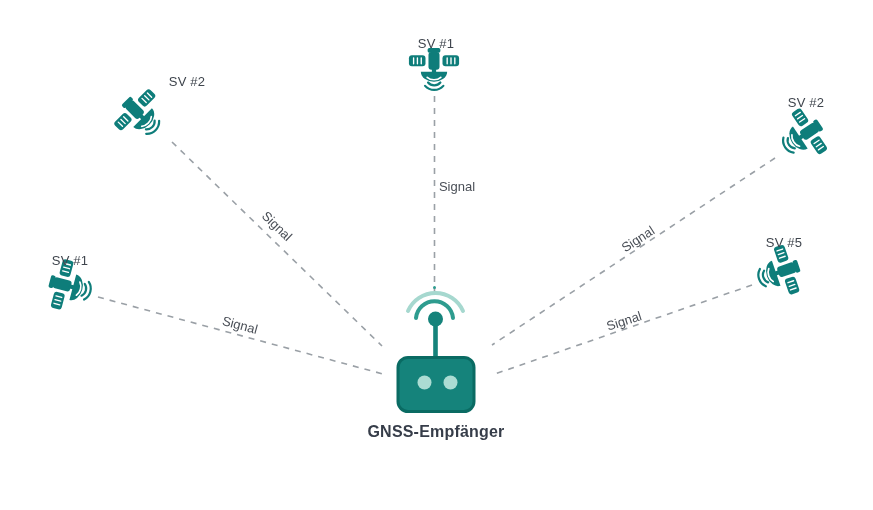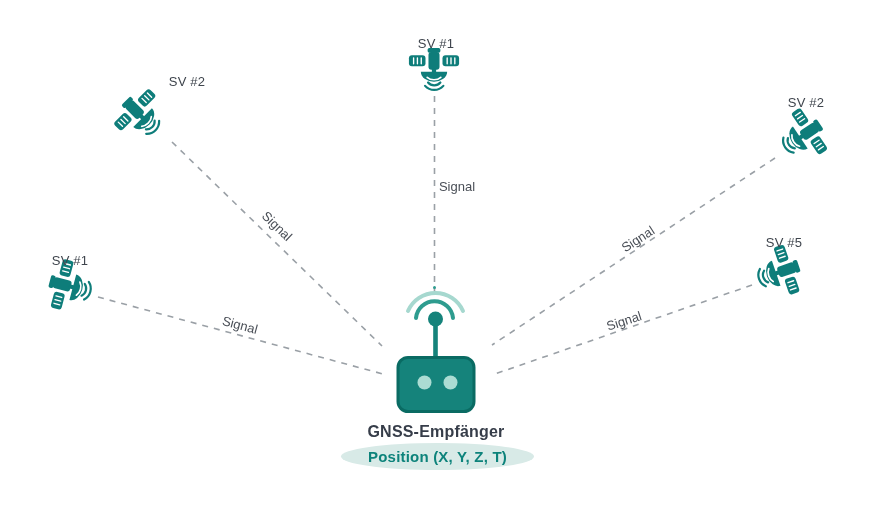--- a/index.html
+++ b/index.html
@@ -151,17 +151,14 @@
   <div class="lbl sv-label sv4-l">SV #2</div>
   <div class="lbl sv-label sv5-l">SV #5</div>
 
   <div class="lbl signal-label sig1">Signal</div>
   <div class="lbl signal-label sig2">Signal</div>
   <div class="lbl signal-label sig3">Signal</div>
   <div class="lbl signal-label sig4">Signal</div>
   <div class="lbl signal-label sig5">Signal</div>
 
   <div class="lbl receiver-label">GNSS-Empfänger</div>
-  <div class="position-ellipse">
-    <span class="position-label">Position (X, Y, Z, T)</span>
-  </div>
 
 </div>
 
 </body></html>

